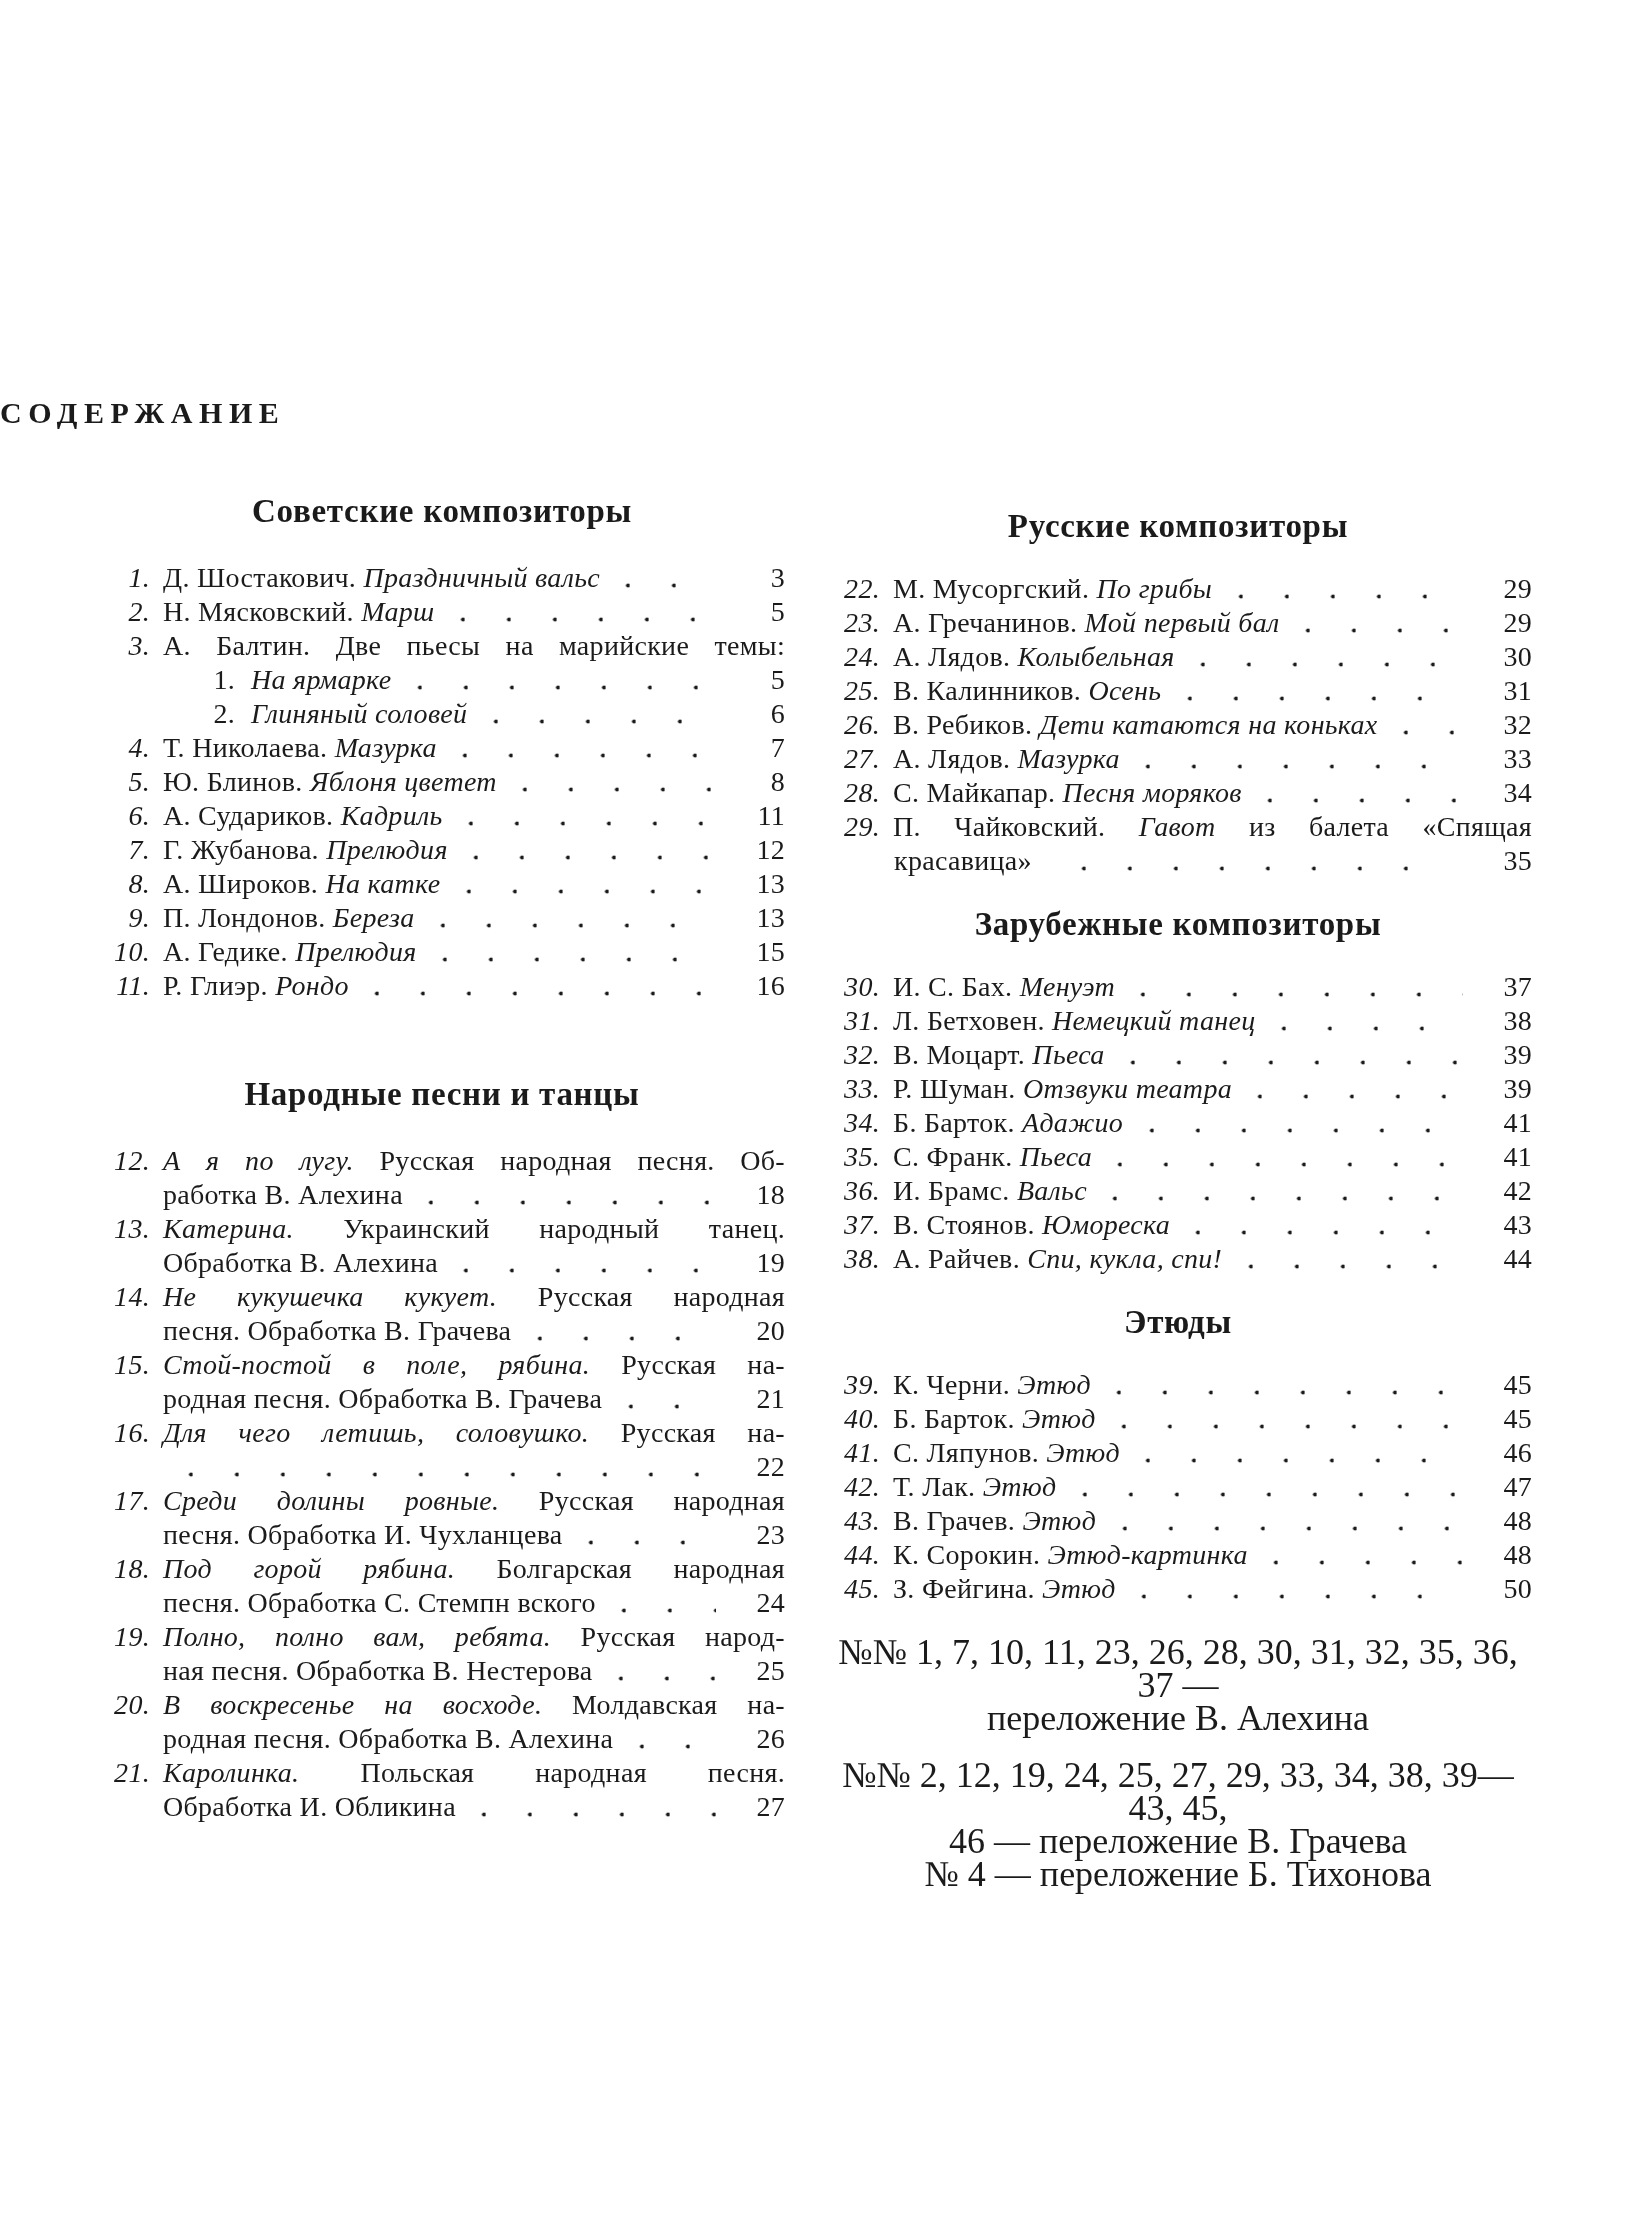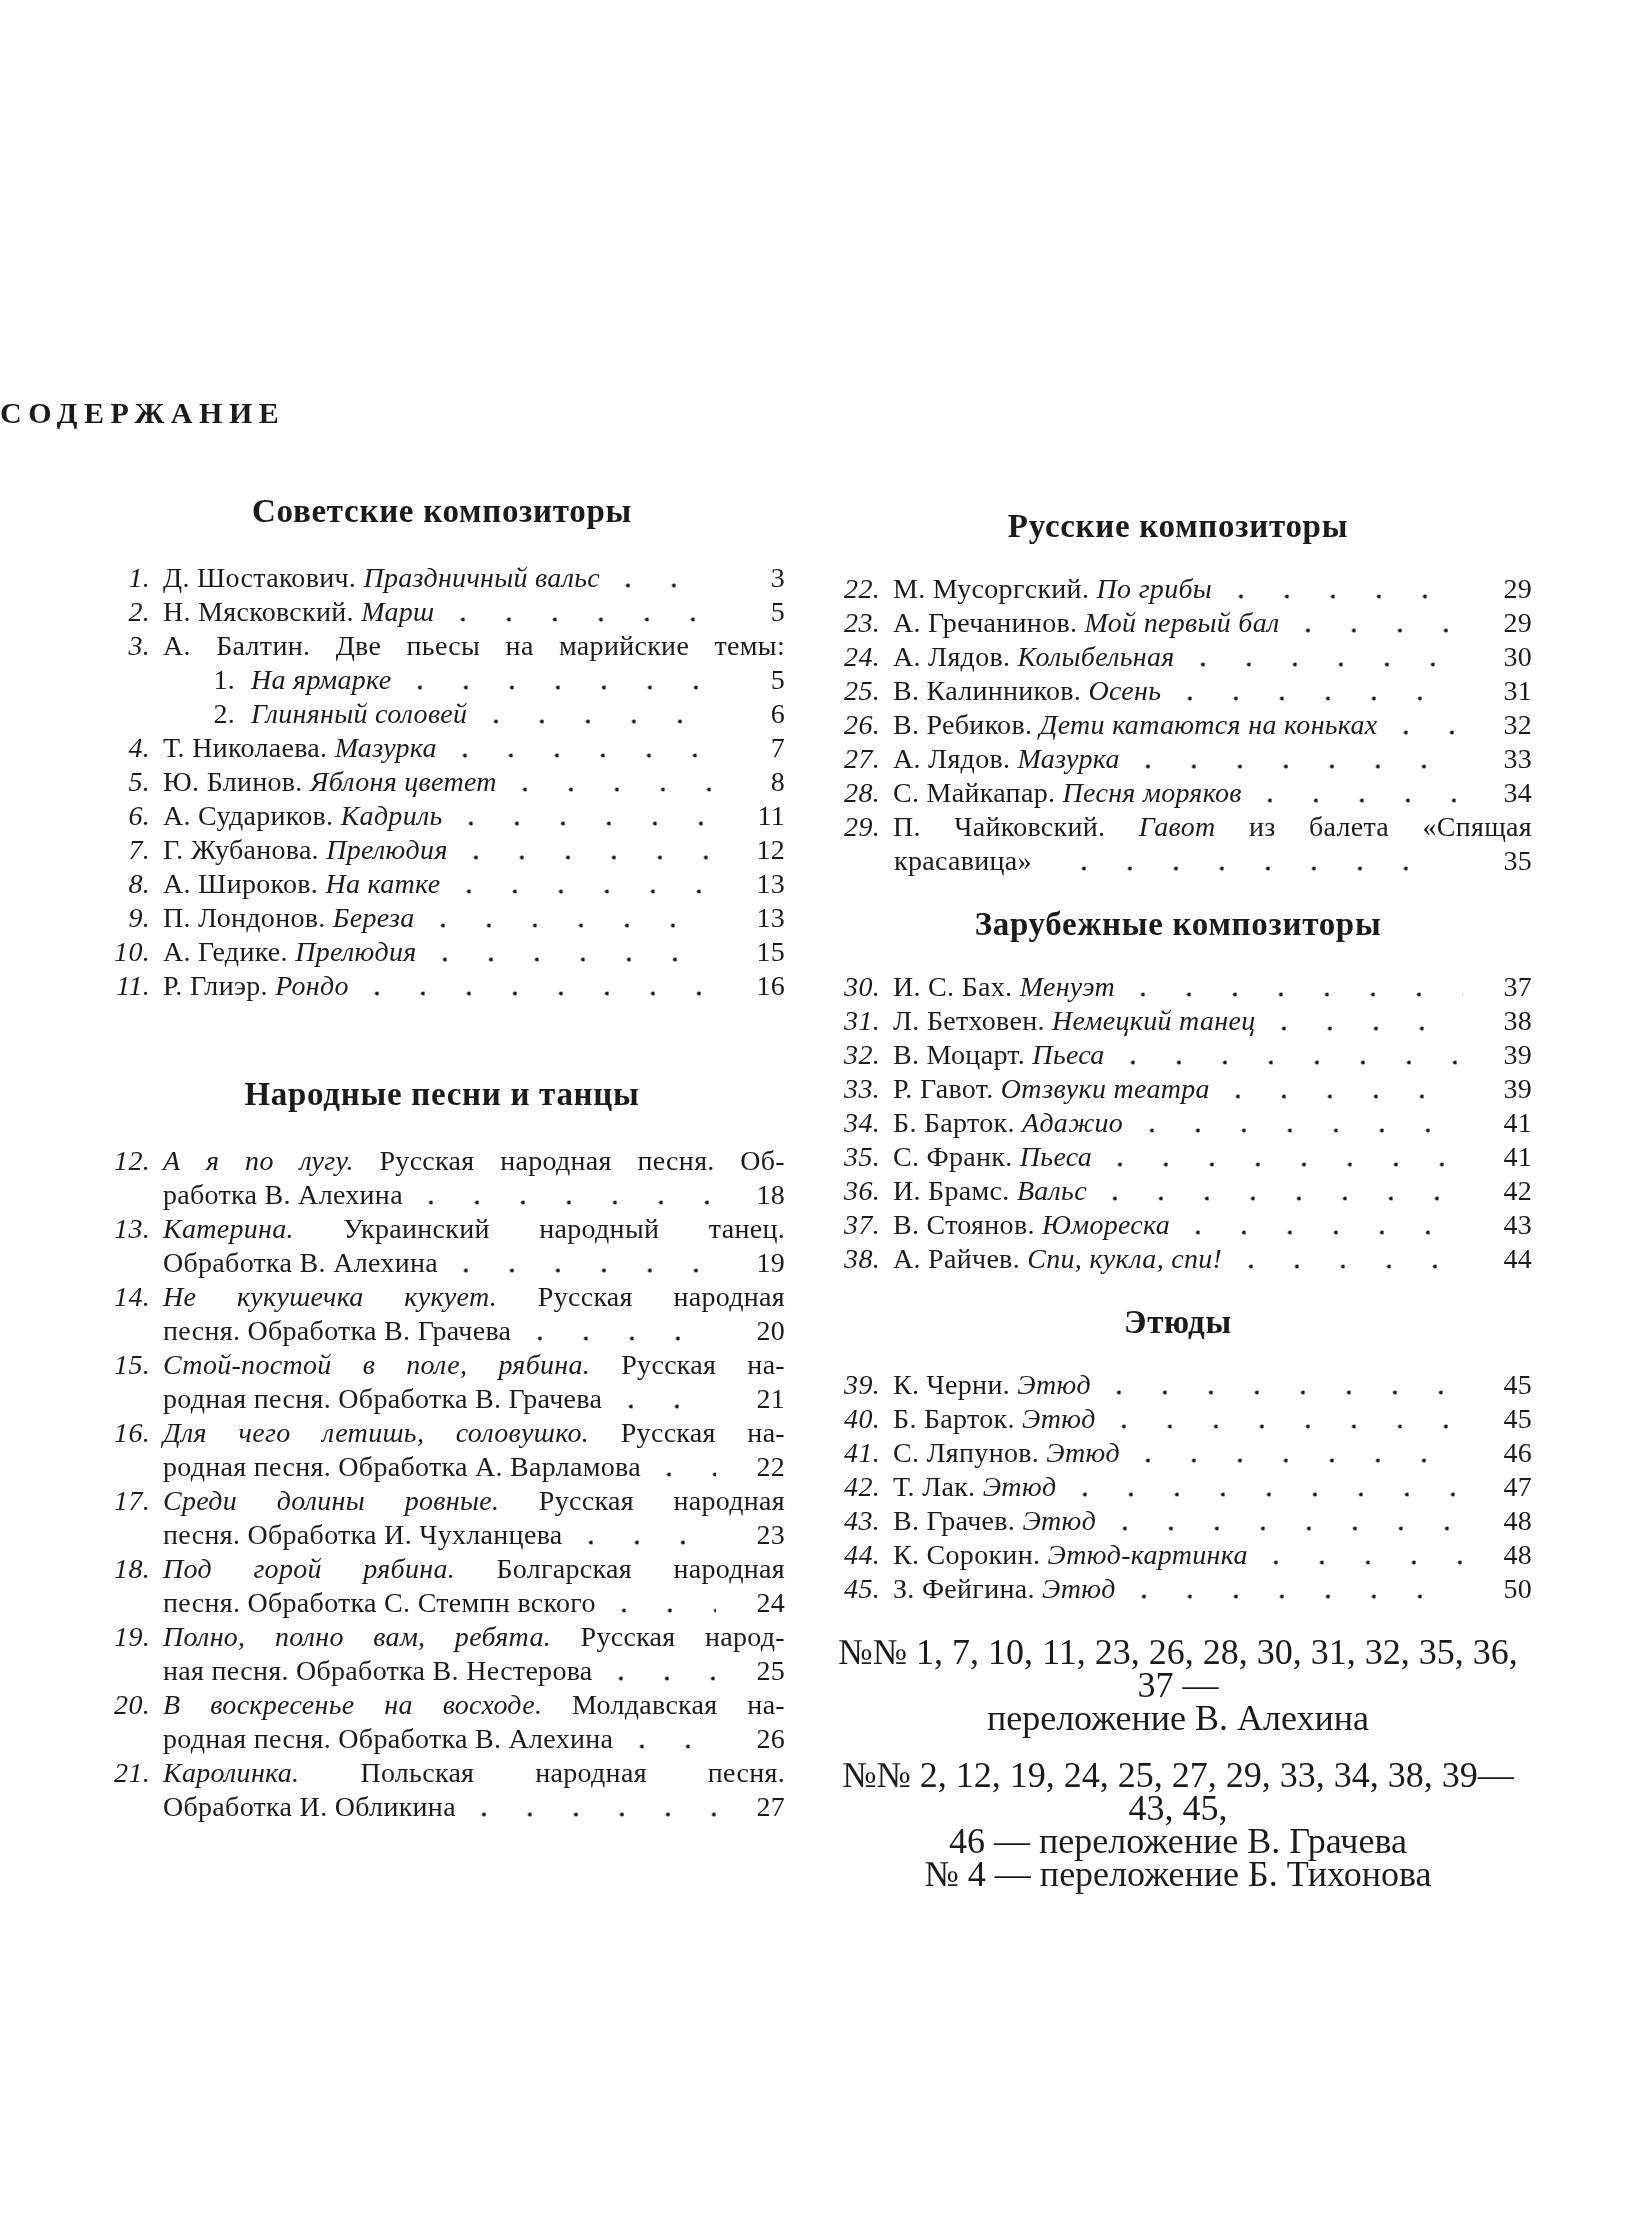--- a/index.html
+++ b/index.html
@@ -238,21 +238,20 @@
               <span class="leader"></span>
               <span class="page">21</span>
             </div>
           </div>
           <div class="entry">
             <div class="line just">
               <span class="num">16.</span>
               <span class="text"><span class="it">Для чего летишь, соловушко.</span><span> Русская на-</span></span>
             </div>
             <div class="line cont">
-              <span class="text"><span>родная песня. Обработка А. Варламова</span></span>
               <span class="leader"></span>
               <span class="page">22</span>
             </div>
           </div>
           <div class="entry">
             <div class="line just">
               <span class="num">17.</span>
               <span class="text"><span class="it">Среди долины ровные.</span><span> Русская народная</span></span>
             </div>
             <div class="line cont">
@@ -400,21 +399,21 @@
             <div class="line">
               <span class="num">32.</span>
               <span class="text"><span>В. Моцарт. </span><span class="it">Пьеса</span></span>
               <span class="leader"></span>
               <span class="page">39</span>
             </div>
           </div>
           <div class="entry">
             <div class="line">
               <span class="num">33.</span>
-              <span class="text"><span>Р. Гавот. </span><span class="it">Отзвуки театра</span></span>
+              <span class="text"><span>Р. Шуман. </span><span class="it">Отзвуки театра</span></span>
               <span class="leader"></span>
               <span class="page">39</span>
             </div>
           </div>
           <div class="entry">
             <div class="line">
               <span class="num">34.</span>
               <span class="text"><span>Б. Барток. </span><span class="it">Адажио</span></span>
               <span class="leader"></span>
               <span class="page">41</span>

